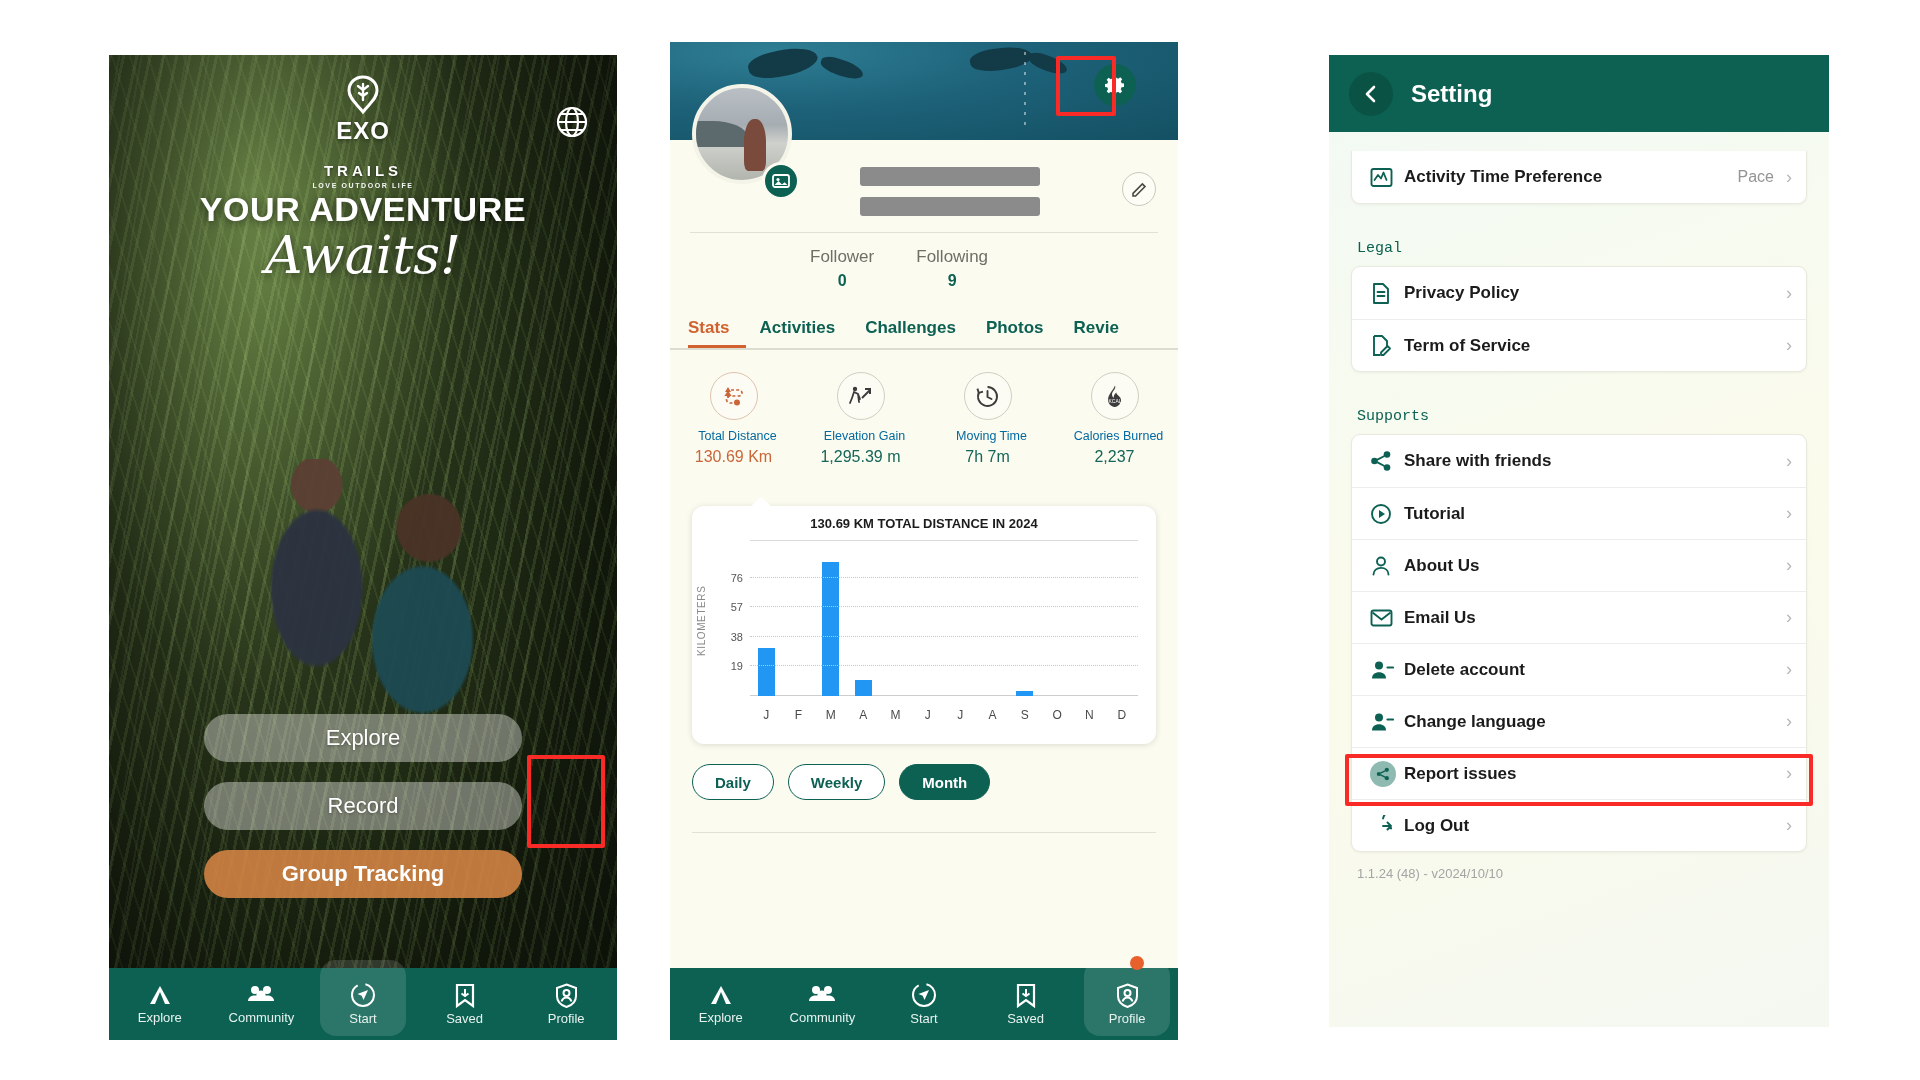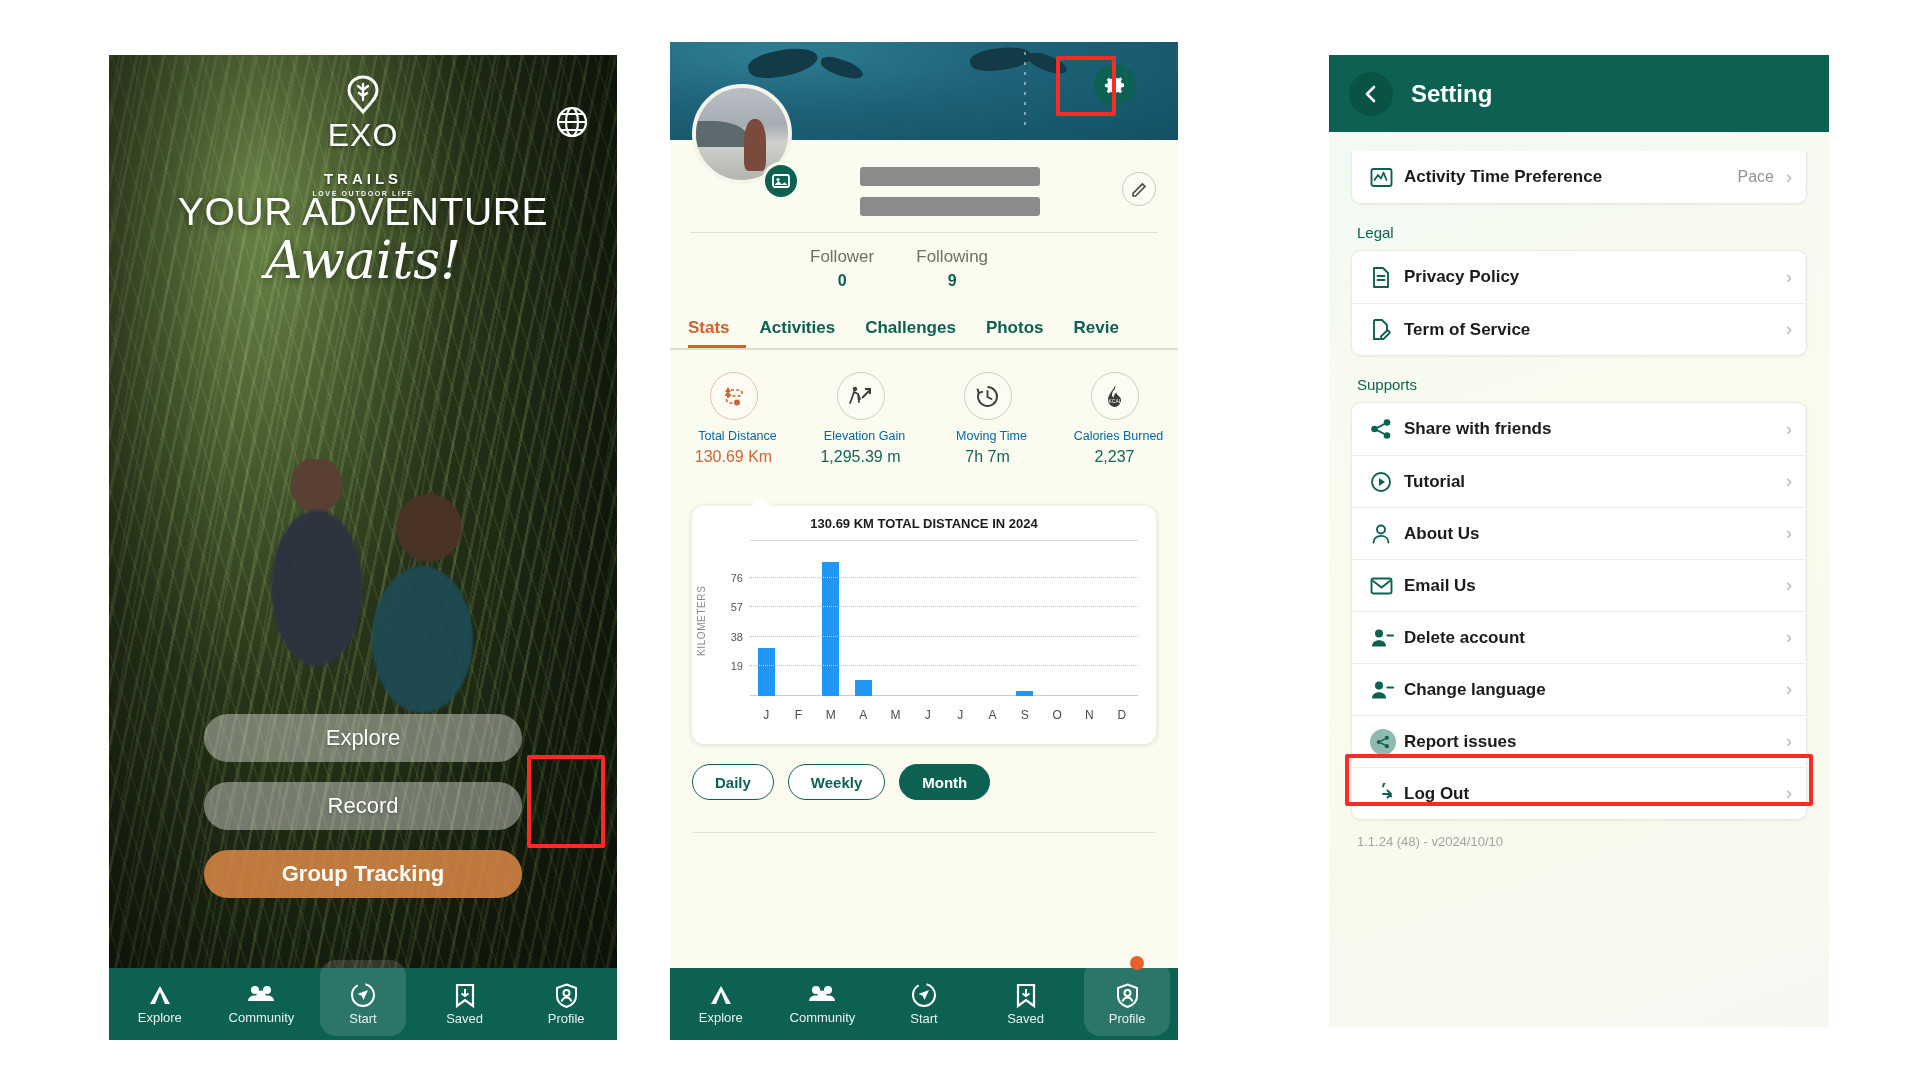--- a/index.html
+++ b/index.html
@@ -61,21 +61,21 @@
   }
 
   .logo-wrap {
     position: absolute; left: 50%; top: 20px;
     transform: translateX(-50%);
     text-align: center; color: #fff;
     width: 190px;
   }
   .logo-pin { display:block; margin: 0 auto 2px; }
   .logo-exo {
-    font-size: 32px; font-weight: 400; letter-spacing: 1px;
+    font-size: 24px; font-weight: 700; letter-spacing: 1px;
     line-height: 1; text-shadow: 0 1px 4px rgba(0,0,0,.5);
   }
   .logo-trails {
     font-size: 15px; font-weight: 700; letter-spacing: 4px;
     margin-top: 19px; text-shadow: 0 1px 3px rgba(0,0,0,.5);
   }
   .logo-tag {
     font-size: 7px; font-weight: 700; letter-spacing: 1.6px;
     margin-top: 3px; opacity: .95;
   }
@@ -83,21 +83,21 @@
   .globe-btn {
     position: absolute; right: 28px; top: 50px;
     width: 34px; height: 34px; cursor: pointer;
   }
 
   .hero-title {
     position: absolute; left: 0; right: 0; top: 135px;
     text-align: center; color: #fff;
   }
   .hero-title .l1 {
-    font-size: 39px; font-weight: 400; letter-spacing: .6px;
+    font-size: 34px; font-weight: 700; letter-spacing: .6px;
     text-shadow: 0 2px 8px rgba(0,0,0,.55);
   }
   .hero-title .l2 {
     font-family: "DejaVu Serif", serif;
     font-style: italic;
     font-size: 52px;
     font-weight: 400;
     margin-top: -4px;
     text-shadow: 0 2px 8px rgba(0,0,0,.55);
   }
@@ -375,21 +375,22 @@
     border-top: 1px solid #ededed;
     position: relative;
   }
   .row:first-child { border-top: none; }
   .row .ricon { width: 34px; display: flex; align-items: center; }
   .row .rlabel { flex: 1; font-size: 17px; font-weight: 700; color: #1b1b1b; }
   .row .rvalue { font-size: 16px; color: #949494; margin-right: 12px; }
   .chev { color: #b6b6b6; font-size: 18px; }
   .sec-title {
     font-size: 15px; color: #0d6153;
-    margin: 20px 0 9px 6px;
+    margin: 36px 0 9px 6px;
+    font-family: Liberation Mono, monospace;
   }
   .ricon .circle-bg {
     width: 26px; height: 26px; border-radius: 50%;
     background: #8fbab1;
     display: flex; align-items: center; justify-content: center;
   }
   .version {
     font-size: 13px; color: #a4a4a4;
     margin: 14px 0 0 6px;
   }

